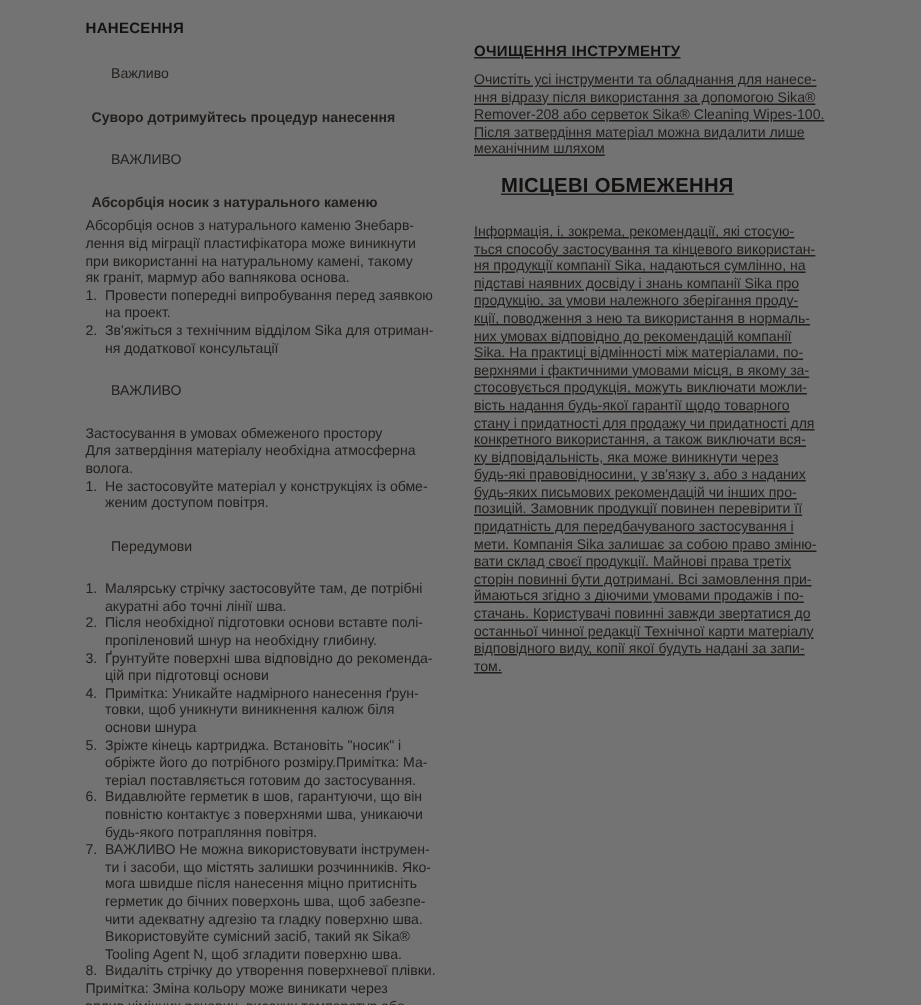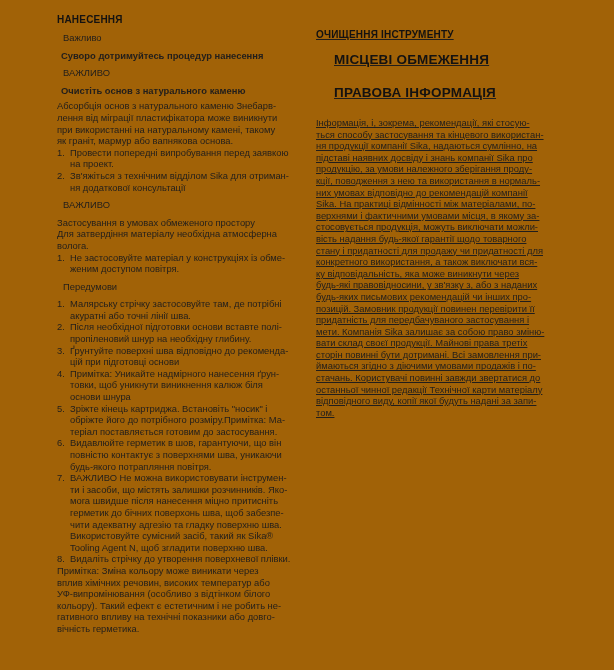--- a/index.html
+++ b/index.html
@@ -11,21 +11,21 @@
     width: 614px;
     height: 670px;
     font-family: "Liberation Sans", sans-serif;
     color: #211e1c;
     overflow: hidden;
   }
   .page {
     position: relative;
     width: 614px;
     height: 670px;
-    background: #a16207;
+    background: #737373;
   }
   .col {
     position: absolute;
     font-size: 9.4px;
     line-height: 11.6px;
   }
   .col-left {
     top: 13px;
     left: 57px;
     width: 256px;
@@ -45,21 +45,21 @@
     color: #141211;
   }
   .h1 {
     font-size: 13.5px;
     font-weight: bold;
     line-height: 17px;
     margin: 10px 0 16px 18px;
     letter-spacing: 0.2px;
     color: #141211;
   }
-  .label { margin: 6px; }
+  .label { margin: 17px; }
   .subtitle { margin: 4px; font-weight: bold; }
   .para {
     margin: 0;
     white-space: pre-line;
   }
   ol.list {
     list-style: none;
     margin: 0;
     padding: 0;
   }
@@ -75,21 +75,21 @@
 </style>
 </head>
 <body>
 
 <div class="page">
   <div class="col col-left">
       <div class="h2">НАНЕСЕННЯ</div>
       <div class="label">Важливо</div>
       <div class="subtitle">Суворо дотримуйтесь процедур нанесення</div>
       <div class="label">ВАЖЛИВО</div>
-      <div class="subtitle">Очистіть основ з натурального каменю</div>
+      <div class="subtitle">Абсорбція носик з натурального каменю</div>
       <div class="para">Абсорбція основ з натурального каменю Знебарв-
 лення від міграції пластифікатора може виникнути
 при використанні на натуральному камені, такому
 як граніт, мармур або вапнякова основа.</div>
       <ol class="list">
         <li>
           <span class="num">1.</span>
           <span class="txt">Провести попередні випробування перед заявкою
 на проект.</span>
         </li>
@@ -162,22 +162,26 @@
       </ol>
       <div class="para">Примітка: Зміна кольору може виникати через
 вплив хімічних речовин, високих температур або
 УФ-випромінювання (особливо з відтінком білого
 кольору). Такий ефект є естетичним і не робить не-
 гативного впливу на технічні показники або довго-
 вічність герметика.</div>
     </div>
   <div class="col col-right">
       <div class="h2">ОЧИЩЕННЯ ІНСТРУМЕНТУ</div>
+      <div class="para">Очистіть усі інструменти та обладнання для нанесе-
+ння відразу після використання за допомогою Sika®
+Remover-208 або серветок Sika® Cleaning Wipes-100.
+Після затвердіння матеріал можна видалити лише
+механічним шляхом</div>
       <div class="h1">МІСЦЕВІ ОБМЕЖЕННЯ</div>
-      <div class="h1">ПРАВОВА ІНФОРМАЦІЯ</div>
       <div class="para">Інформація, і, зокрема, рекомендації, які стосую-
 ться способу застосування та кінцевого використан-
 ня продукції компанії Sika, надаються сумлінно, на
 підставі наявних досвіду і знань компанії Sika про
 продукцію, за умови належного зберігання проду-
 кції, поводження з нею та використання в нормаль-
 них умовах відповідно до рекомендацій компанії
 Sika. На практиці відмінності між матеріалами, по-
 верхнями і фактичними умовами місця, в якому за-
 стосовується продукція, можуть виключати можли-

